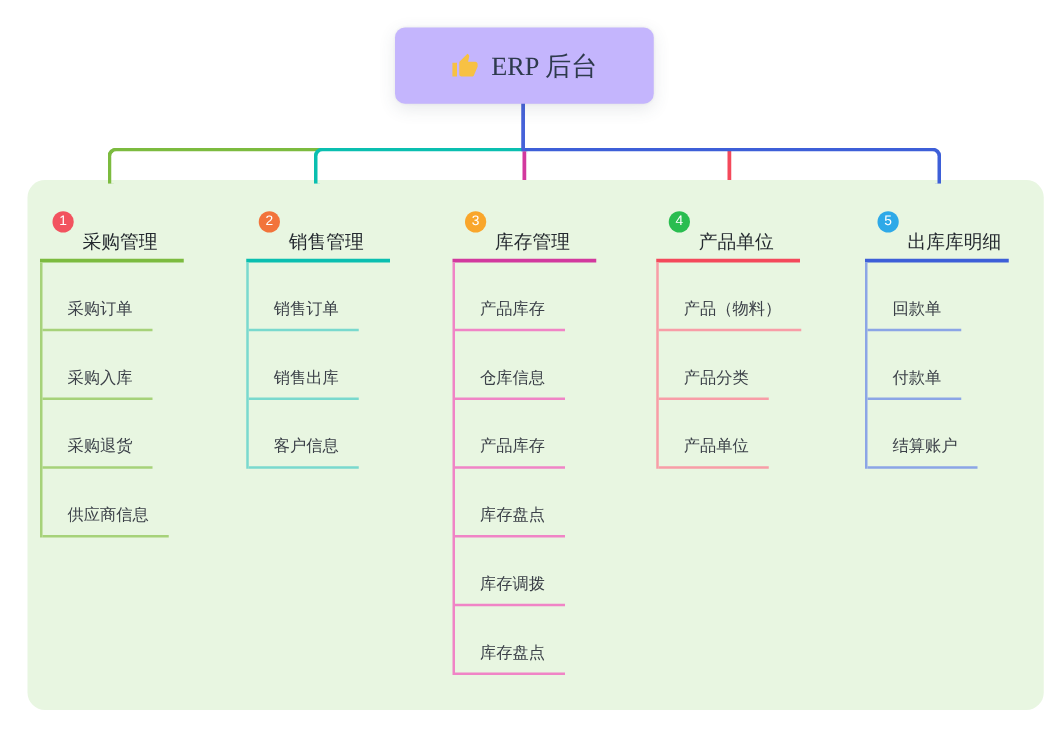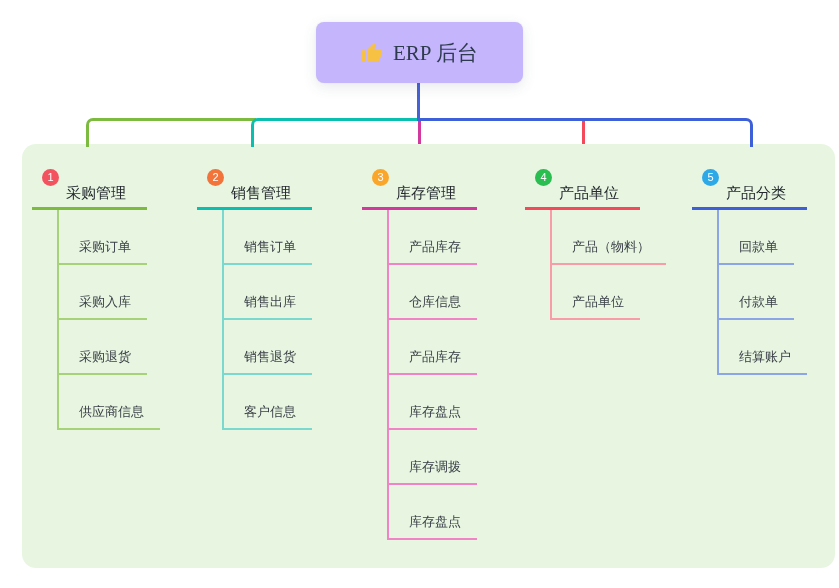--- a/index.html
+++ b/index.html
@@ -23,21 +23,21 @@
   .elbow.left{border-top:3px solid var(--c);border-left:3px solid var(--c);border-top-left-radius:7px;}
   .elbow.right{border-top:3px solid var(--c);border-right:3px solid var(--c);border-top-right-radius:7px;}
 
   
   .branch{position:absolute;top:150px;width:115px;}
   .bhead{display:flex;align-items:center;gap:7px;padding:2px 0 4px 10px;
          border-bottom:3px solid var(--line);}
   .badge{width:17px;height:17px;flex:0 0 17px;border-radius:50%;background:var(--badge);
          color:#fff;font-size:11px;line-height:17px;text-align:center;}
   .blabel{font-size:15px;color:#24292f;white-space:nowrap;margin-top:32px;}
-  .bchildren{margin-left:25px;border-left:2px solid var(--light);}
+  .bchildren{margin-left:0;border-left:2px solid var(--light);}
   .crow{height:55px;display:flex;align-items:flex-end;}
   .cnode{font-size:13px;color:#3B4048;white-space:nowrap;
          padding:0 16px 7px 20px;border-bottom:2px solid var(--light);}
 </style>
 </head>
 <body>
 
 <div class="stage">
 
   <div class="panel" style="--bg: #E8F6E1;"></div>
@@ -85,23 +85,20 @@
       <span class="blabel">销售管理</span>
     </div>
     <div class="bchildren">
       <div class="crow">
           <span class="cnode">销售订单</span>
         </div>
       <div class="crow">
           <span class="cnode">销售出库</span>
         </div>
       <div class="crow">
-          <span class="cnode">销售退货</span>
-        </div>
-      <div class="crow">
           <span class="cnode">客户信息</span>
         </div>
     </div>
   </div>
 
   <div class="branch" style="left: 362px; --line: #D2399E; --light: #F084C6; --badge: #F9A62B;">
     <div class="bhead">
       <span class="badge">3</span>
       <span class="blabel">库存管理</span>
     </div>
@@ -130,29 +127,32 @@
   <div class="branch" style="left: 525px; --line: #F4495B; --light: #F89DA7; --badge: #2ABD50;">
     <div class="bhead">
       <span class="badge">4</span>
       <span class="blabel">产品单位</span>
     </div>
     <div class="bchildren">
       <div class="crow">
           <span class="cnode">产品（物料）</span>
         </div>
       <div class="crow">
+          <span class="cnode">产品分类</span>
+        </div>
+      <div class="crow">
           <span class="cnode">产品单位</span>
         </div>
     </div>
   </div>
 
   <div class="branch" style="left: 692px; --line: #3D5FD8; --light: #8BA5E6; --badge: #2EA9E8;">
     <div class="bhead">
       <span class="badge">5</span>
-      <span class="blabel">产品分类</span>
+      <span class="blabel">出库库明细</span>
     </div>
     <div class="bchildren">
       <div class="crow">
           <span class="cnode">回款单</span>
         </div>
       <div class="crow">
           <span class="cnode">付款单</span>
         </div>
       <div class="crow">
           <span class="cnode">结算账户</span>

